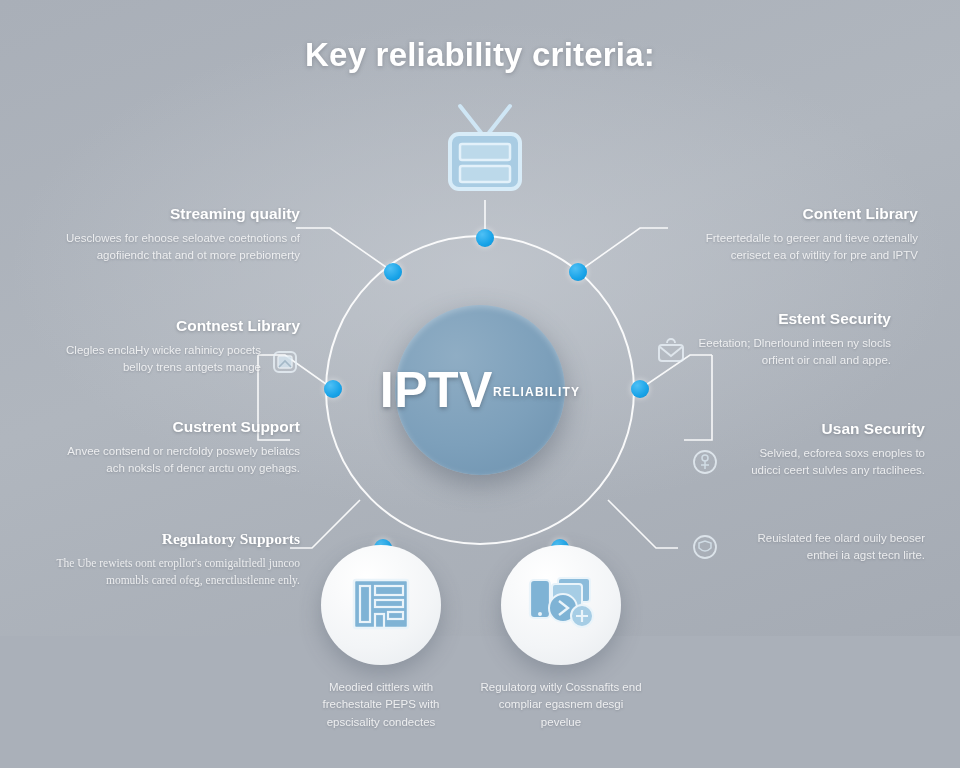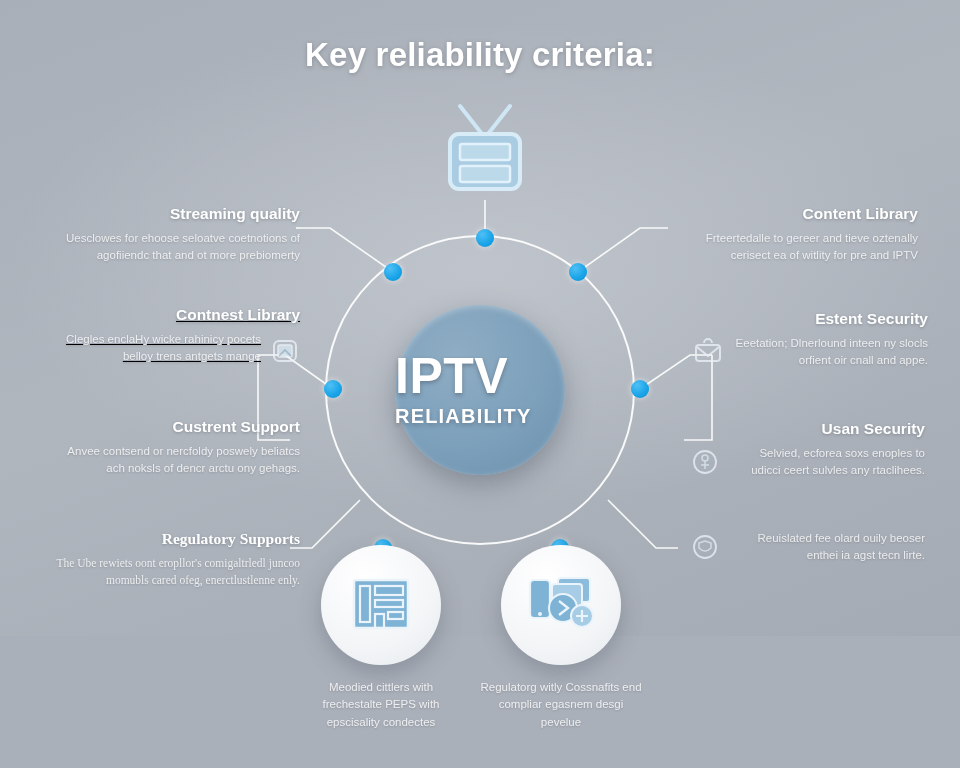--- a/index.html
+++ b/index.html
@@ -29,26 +29,26 @@
   
   .ring{
     position:absolute;left:325px;top:235px;width:310px;height:310px;
     border-radius:50%;border:2px solid rgba(255,255,255,.92);
     box-sizing:border-box;
   }
   .hub{
     position:absolute;left:395px;top:305px;width:170px;height:170px;border-radius:50%;
     background:radial-gradient(circle at 36% 30%,#8fadc4 0%,#7da0bb 55%,#6c91ae 100%);
     box-shadow:0 10px 26px rgba(70,80,95,.40), inset 0 2px 6px rgba(255,255,255,.30);
-    display:flex;flex-direction:column;align-items:flex-start;justify-content:center;
+    display:flex;flex-direction:row;align-items:center;justify-content:center;
     color:#fff;
   }
   .hub .t1{font-size:50px;font-weight:bold;line-height:.98;letter-spacing:.5px;
     text-shadow:0 2px 4px rgba(60,70,85,.45);}
-  .hub .t2{font-size:20px;font-weight:bold;letter-spacing:1.2px;margin-top:4px;
+  .hub .t2{font-size:12px;font-weight:bold;letter-spacing:1.2px;margin-top:4px;
     text-shadow:0 2px 4px rgba(60,70,85,.40);}
 
   
   .dot{
     position:absolute;width:18px;height:18px;border-radius:50%;
     background:radial-gradient(circle at 35% 30%,#4fc0f5 0%,#18a3e8 60%,#0f8fd2 100%);
     box-shadow:0 0 6px rgba(255,255,255,.55);
     transform:translate(-50%,-50%);
   }
 
@@ -140,21 +140,21 @@
   <div class="dot" style="left:333px;top:389px;"></div>
   <div class="dot" style="left:640px;top:389px;"></div>
   <div class="dot" style="left:383px;top:548px;"></div>
   <div class="dot" style="left:560px;top:548px;"></div>
 
   <div class="entry left" style="left:50px;top:205px;">
     <div class="head">Streaming quality</div>
     <div class="body">Uesclowes for ehoose seloatve coetnotions of agofiiendc that and ot more prebiomerty</div>
   </div>
 
-  <div class="entry left" style="left:50px;top:306px;text-decoration:underline;">
+  <div class="entry left" style="left:50px;top:317px;">
     <div class="head">Contnest Library</div>
     <div class="row">
       <span class="ico">
         <svg viewBox="0 0 30 30" xmlns="http://www.w3.org/2000/svg">
           <rect x="4" y="5" width="22" height="20" rx="5" fill="none" stroke="#eaf2f8" stroke-width="2"></rect>
           <rect x="8" y="9" width="14" height="12" rx="2" fill="#d6e6f1" stroke="#f2f8fc" stroke-width="1.4"></rect>
           <path d="M9,20 L15,14 L21,20" fill="none" stroke="#9fb8c9" stroke-width="1.6"></path>
         </svg>
       </span>
       <div class="body">Clegles enclaHy wicke rahinicy pocets belloy trens antgets mange</div>
@@ -169,21 +169,21 @@
   <div class="entry left" style="left:50px;top:530px;font-family:Liberation Serif, serif;">
     <div class="head">Regulatory Supports</div>
     <div class="body">The Ube rewiets oont eropllor's comigaltrledl juncoo momubls cared ofeg, enerctlustlenne enly.</div>
   </div>
 
   <div class="entry right" style="left:668px;top:205px;">
     <div class="head">Content Library</div>
     <div class="body">Frteertedalle to gereer and tieve oztenally cerisect ea of witlity for pre and IPTV</div>
   </div>
 
-  <div class="entry right" style="left:693px;top:310px;width:235px;">
+  <div class="entry right" style="left:656px;top:310px;width:235px;">
     <div class="head">Estent Security</div>
     <div class="row">
       <span class="ico">
         <svg viewBox="0 0 30 30" xmlns="http://www.w3.org/2000/svg">
           <rect x="3" y="8" width="24" height="16" rx="3" fill="none" stroke="#eaf2f8" stroke-width="2"></rect>
           <path d="M4,10 L15,19 L26,10" fill="none" stroke="#eaf2f8" stroke-width="2"></path>
           <path d="M11,6 a4,4 0 0 1 8,0" fill="none" stroke="#eaf2f8" stroke-width="1.8"></path>
         </svg>
       </span>
       <div class="body">Eeetation; Dlnerlound inteen ny slocls orfient oir cnall and appe.</div>

